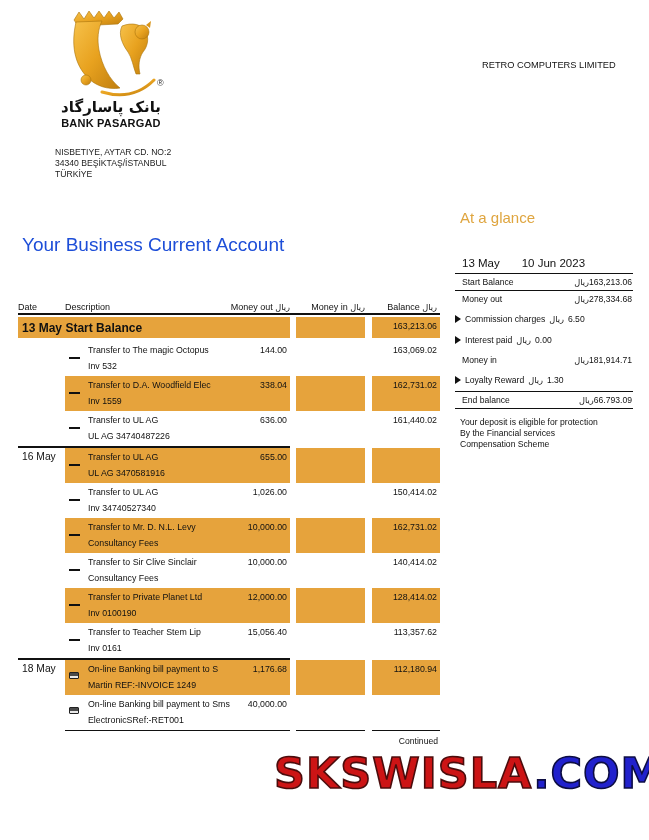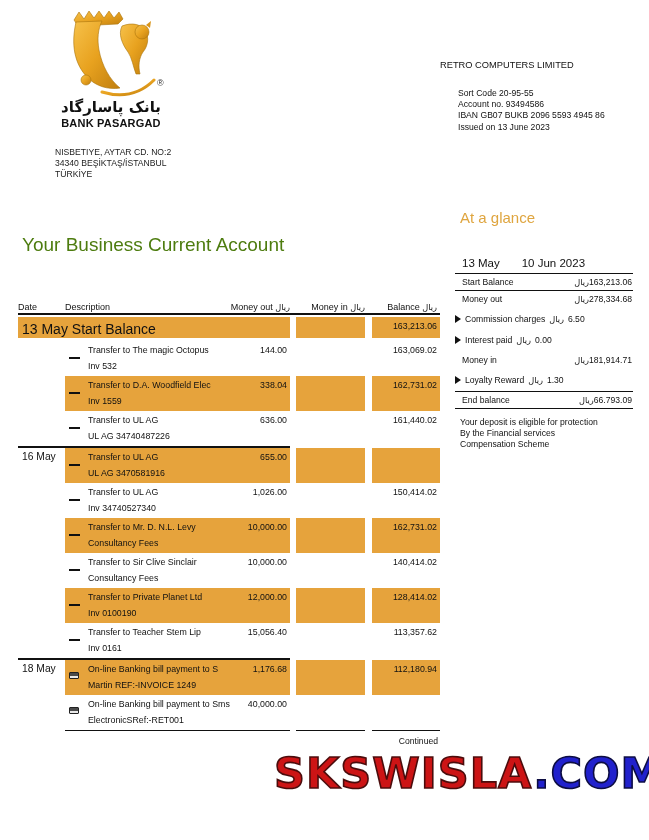--- a/index.html
+++ b/index.html
@@ -11,25 +11,25 @@
   .logo-wrap { position:absolute; left:58px; top:8px; width:120px; }
   .logo-svg { display:block; margin-left:8px; }
   .reg-mark { position:absolute; left:157px; top:78px; font-size:9px; color:#333; }
   .bank-fa { position:absolute; left:48px; top:98px; width:126px; text-align:center;
              font-family:"DejaVu Sans", sans-serif; font-size:15px; font-weight:bold; direction:rtl; }
   .bank-en { position:absolute; left:48px; top:117px; width:126px; text-align:center;
              font-size:11px; font-weight:bold; letter-spacing:0.2px; }
   .bank-addr { position:absolute; left:55px; top:147px; font-size:8.6px; line-height:10.8px; color:#1c1c1c; }
 
   
-  .acct-holder { position:absolute; left:440px; top:60px; font-size:9.3px; }
+  .acct-holder { position:absolute; left:482px; top:60px; font-size:9.3px; }
   .acct-block { position:absolute; left:458px; top:88px; font-size:8.6px; line-height:11.2px; }
 
   
-  .page-title { position:absolute; left:22px; top:234px; font-size:19px; color:#4d7c0f; }
+  .page-title { position:absolute; left:22px; top:234px; font-size:19px; color:#1d4ed8; }
   .glance-title { position:absolute; left:460px; top:209px; font-size:15px; color:#DFA53F; }
 
   
   .glance { position:absolute; left:455px; top:256px; width:178px; font-size:8.6px; }
   .g-dates { display:flex; gap:22px; font-size:11.5px; padding:1px 0 4px 7px;
              border-bottom:1.6px solid #111; }
   .g-row { display:flex; justify-content:space-between; padding:3px 1px 3px 7px; }
   .g-row.rule { border-bottom:1.6px solid #111; }
   .g-bullet { padding:7px 0 4px 0; display:flex; align-items:center; gap:4px; }
   .tri { display:inline-block; width:0; height:0; border-left:6px solid #111;
@@ -44,21 +44,21 @@
   .thead { display:flex; font-size:9px; padding-bottom:1px; }
   .th-date { width:47px; }
   .th-main { width:225px; display:flex; justify-content:space-between; margin-right:6px; }
   .th-in   { width:69px; text-align:right; margin-right:6px; }
   .th-bal  { width:68px; text-align:right; padding-right:2px; }
   .thead-rule { height:2px; background:#111; margin-bottom:2px; }
 
   .trow { display:flex; }
   .gold { background:#E6A33C; }
   .row-start { height:21px; margin-bottom:3px; }
-  .cell-startmain { width:272px; margin-right:6px; font-size:14px; padding:4px 0 0 4px; }
+  .cell-startmain { width:272px; margin-right:6px; font-size:12px; padding:4px 0 0 4px;font-weight:bold; }
   .row2 { height:35px; }
   .cell-date { width:47px; font-size:10.3px; padding:3px 0 0 4px; }
   .cell-main { width:225px; margin-right:6px; position:relative; padding:4px 0 0 23px; font-size:8.8px; }
   .line1 { display:flex; justify-content:space-between; }
   .amt { padding-right:3px; }
   .line2 { margin-top:5.5px; }
   .cell-in { width:69px; margin-right:7px; font-size:8.8px; text-align:right; padding:4px 3px 0 0; }
   .cell-bal { width:68px; font-size:8.8px; text-align:right; padding:4px 3px 0 0; }
 
   .ticon { position:absolute; left:4px; }
@@ -110,26 +110,20 @@
   <div class="reg-mark">®</div>
   <div class="bank-fa">بانک پاسارگاد</div>
   <div class="bank-en">BANK PASARGAD</div>
   <div class="bank-addr">
     <div>NISBETIYE, AYTAR CD. NO:2</div>
     <div>34340 BEŞİKTAŞ/İSTANBUL</div>
     <div>TÜRKİYE</div>
   </div>
 
   <div class="acct-holder">RETRO COMPUTERS LIMITED</div>
-  <div class="acct-block">
-    <div>Sort Code 20-95-55</div>
-    <div>Account no. 93494586</div>
-    <div>IBAN GB07 BUKB 2096 5593 4945 86</div>
-    <div>Issued on 13 June 2023</div>
-  </div>
 
   <div class="page-title">Your Business Current Account</div>
   <div class="glance-title">At a glance</div>
 
   <div class="glance">
     <div class="g-dates">
       <span>13 May</span>
       <span>10 Jun 2023</span>
     </div>
     <div class="g-row rule">

